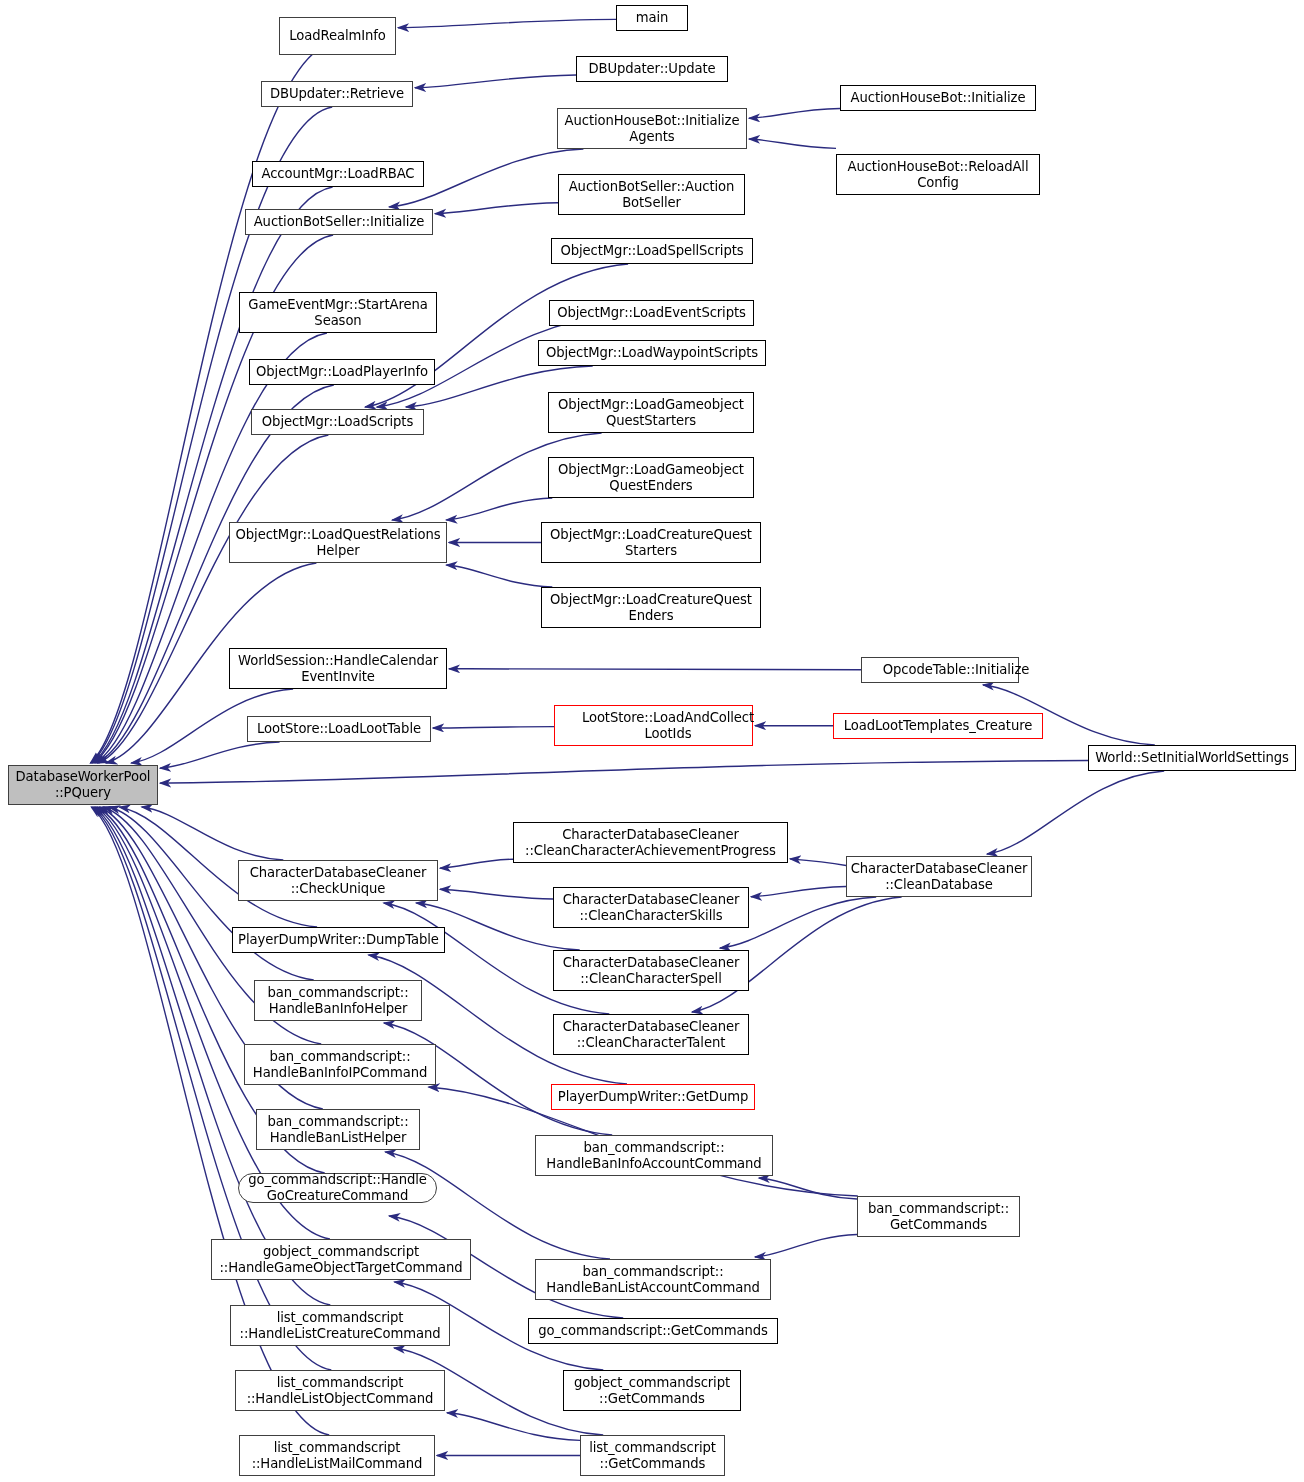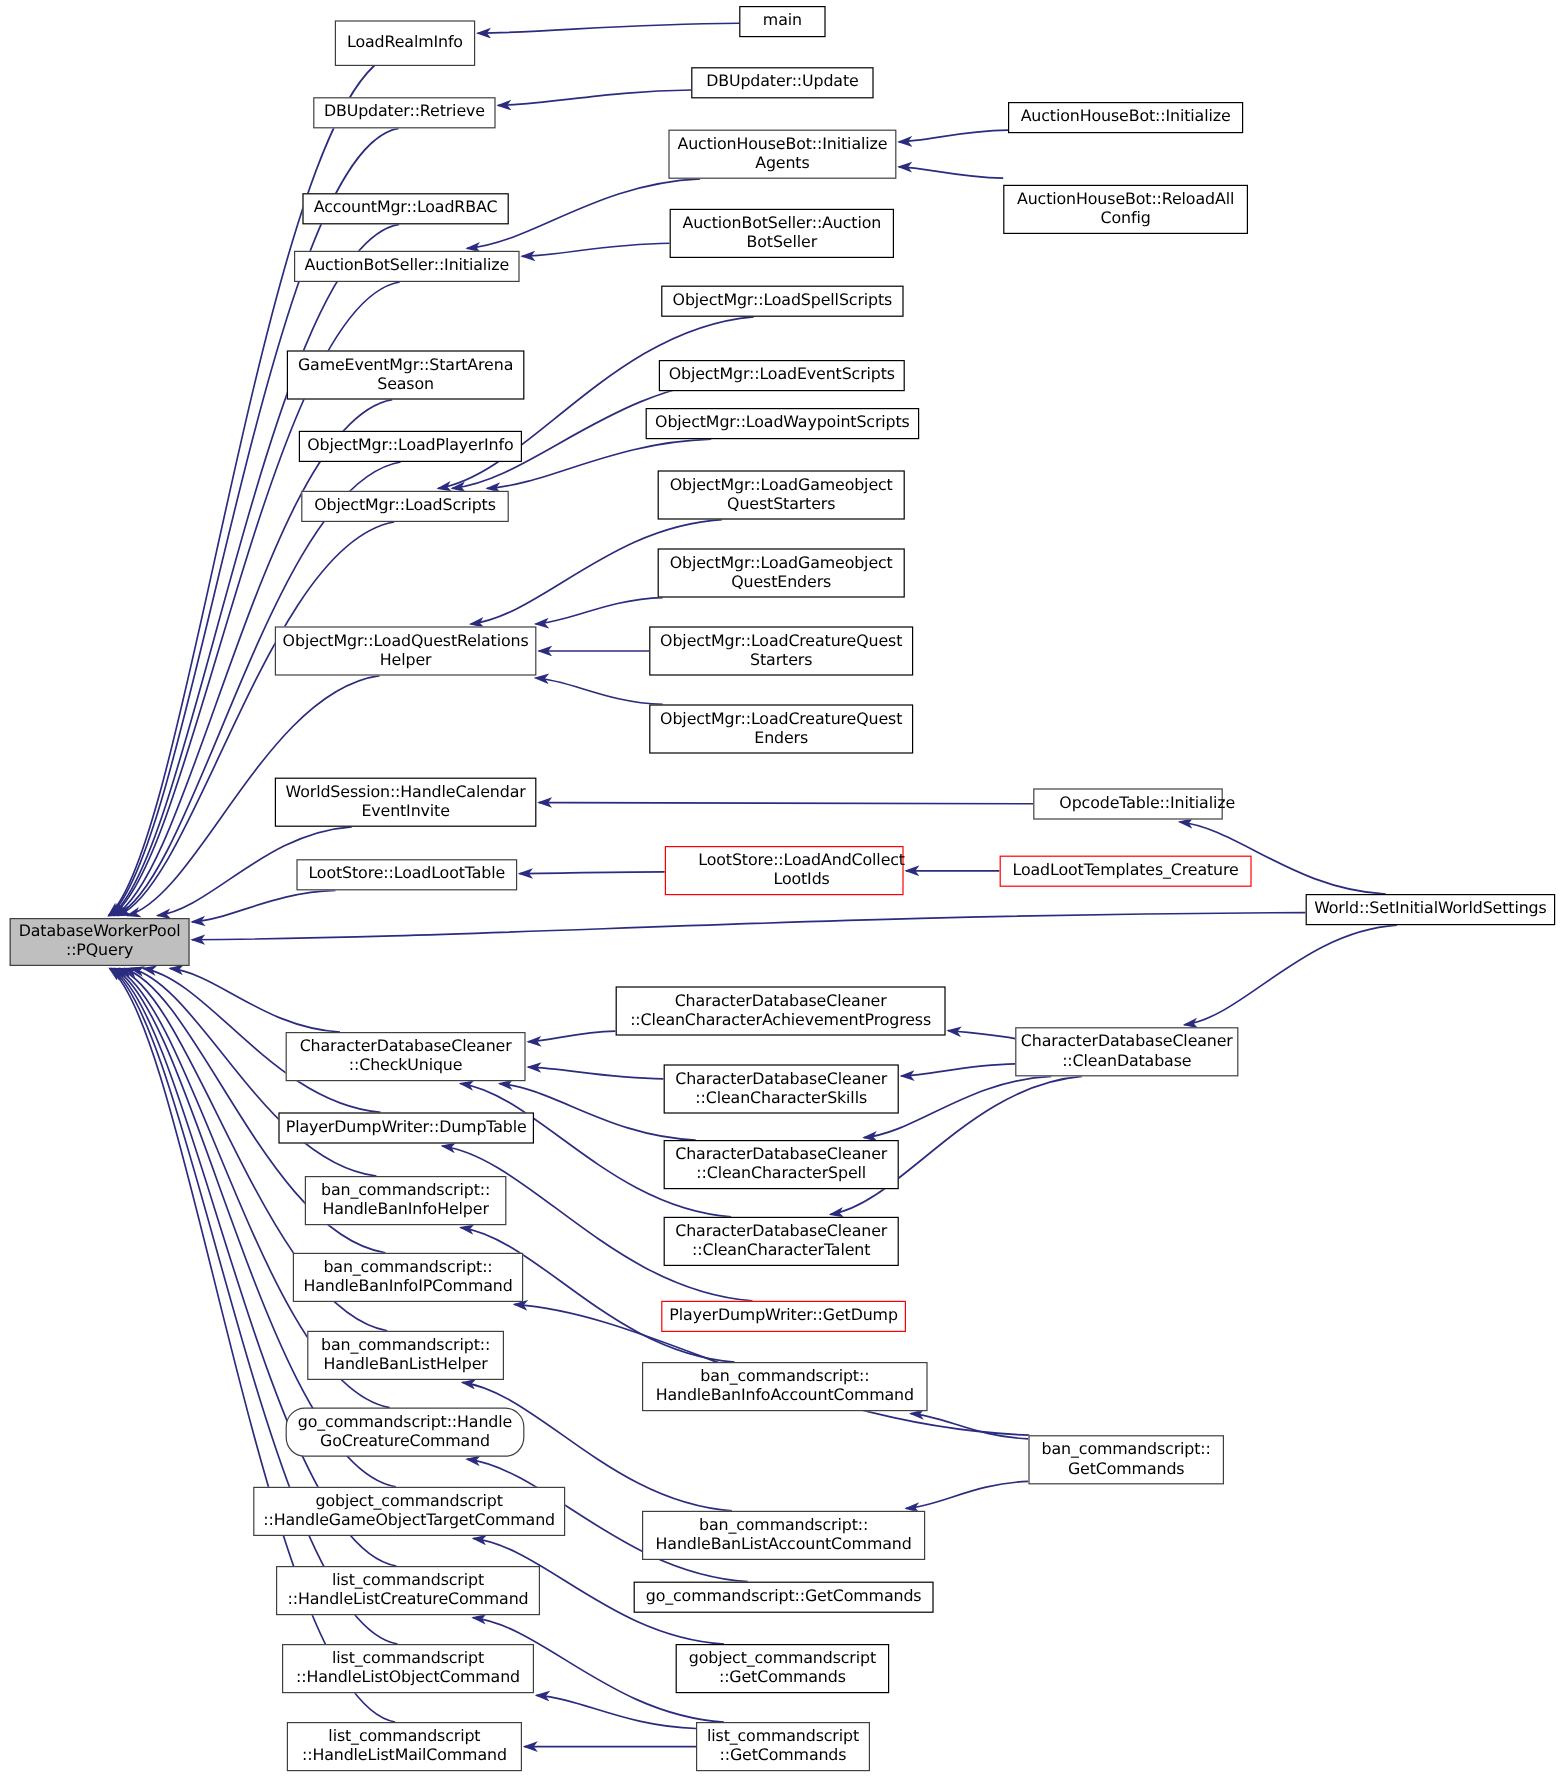--- a/index.html
+++ b/index.html
@@ -141,21 +141,21 @@
 HandleBanInfoHelper</div>
       <div class="node " style="left: 553px; top: 1014px; width: 196px; height: 41px;">CharacterDatabaseCleaner
 ::CleanCharacterTalent</div>
       <div class="node thick" style="left: 244px; top: 1044px; width: 192px; height: 41px;">ban_commandscript::
 HandleBanInfoIPCommand</div>
       <div class="node red" style="left: 551px; top: 1084px; width: 204px; height: 26px;">PlayerDumpWriter::GetDump</div>
       <div class="node thick" style="left: 256px; top: 1109px; width: 164px; height: 41px;">ban_commandscript::
 HandleBanListHelper</div>
       <div class="node thick" style="left: 535px; top: 1135px; width: 238px; height: 41px;">ban_commandscript::
 HandleBanInfoAccountCommand</div>
-      <div class="node thick" style="left: 238px; top: 1173px; width: 199px; height: 41px; border-radius: 16px;">go_commandscript::Handle
+      <div class="node thick" style="left: 238px; top: 1173px; width: 199px; height: 30px; border-radius: 16px;">go_commandscript::Handle
 GoCreatureCommand</div>
       <div class="node thick" style="left: 857px; top: 1196px; width: 163px; height: 41px;">ban_commandscript::
 GetCommands</div>
       <div class="node thick" style="left: 211px; top: 1239px; width: 260px; height: 41px;">gobject_commandscript
 ::HandleGameObjectTargetCommand</div>
       <div class="node thick" style="left: 535px; top: 1259px; width: 236px; height: 41px;">ban_commandscript::
 HandleBanListAccountCommand</div>
       <div class="node thick" style="left: 230px; top: 1305px; width: 220px; height: 41px;">list_commandscript
 ::HandleListCreatureCommand</div>
       <div class="node " style="left: 528px; top: 1318px; width: 250px; height: 26px;">go_commandscript::GetCommands</div>

